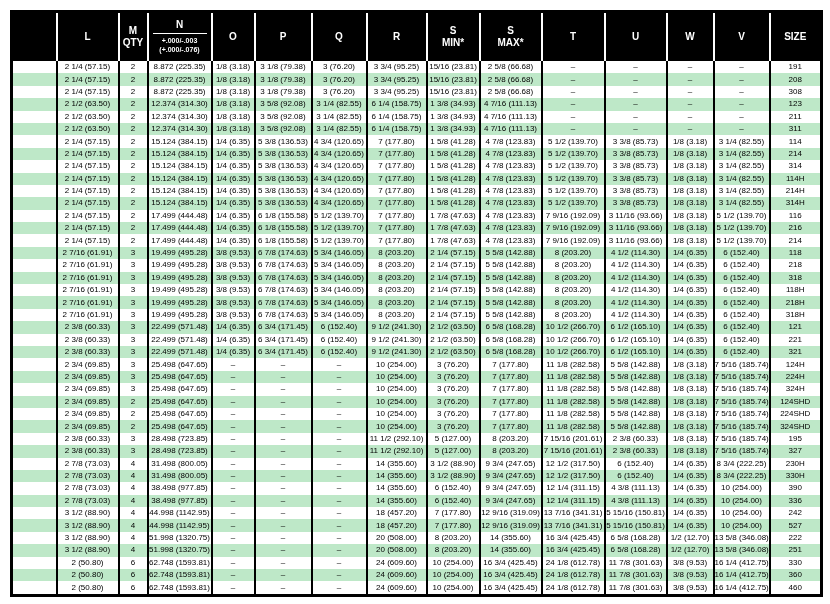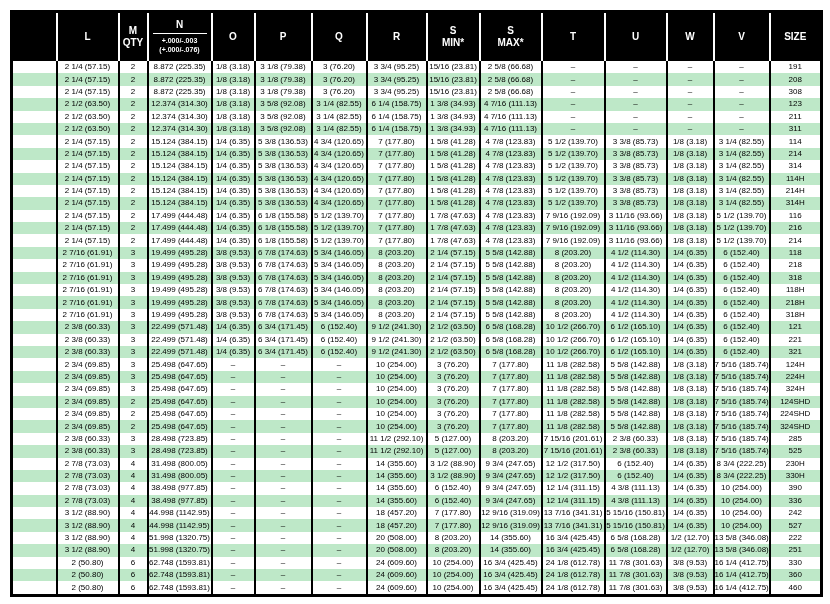--- a/index.html
+++ b/index.html
@@ -624,38 +624,38 @@
           <td>–</td>
           <td>–</td>
           <td>–</td>
           <td>11 1/2 (292.10)</td>
           <td>5 (127.00)</td>
           <td>8 (203.20)</td>
           <td>7 15/16 (201.61)</td>
           <td>2 3/8 (60.33)</td>
           <td>1/8 (3.18)</td>
           <td>7 5/16 (185.74)</td>
-          <td>285</td>
+          <td>195</td>
         </tr>
         <tr style="background: rgb(190, 232, 200);">
           <td></td>
           <td>2 3/8 (60.33)</td>
           <td>3</td>
           <td>28.498 (723.85)</td>
           <td>–</td>
           <td>–</td>
           <td>–</td>
           <td>11 1/2 (292.10)</td>
           <td>5 (127.00)</td>
           <td>8 (203.20)</td>
           <td>7 15/16 (201.61)</td>
           <td>2 3/8 (60.33)</td>
           <td>1/8 (3.18)</td>
           <td>7 5/16 (185.74)</td>
-          <td>525</td>
+          <td>327</td>
         </tr>
         <tr>
           <td></td>
           <td>2 7/8 (73.03)</td>
           <td>4</td>
           <td>31.498 (800.05)</td>
           <td>–</td>
           <td>–</td>
           <td>–</td>
           <td>14 (355.60)</td>

